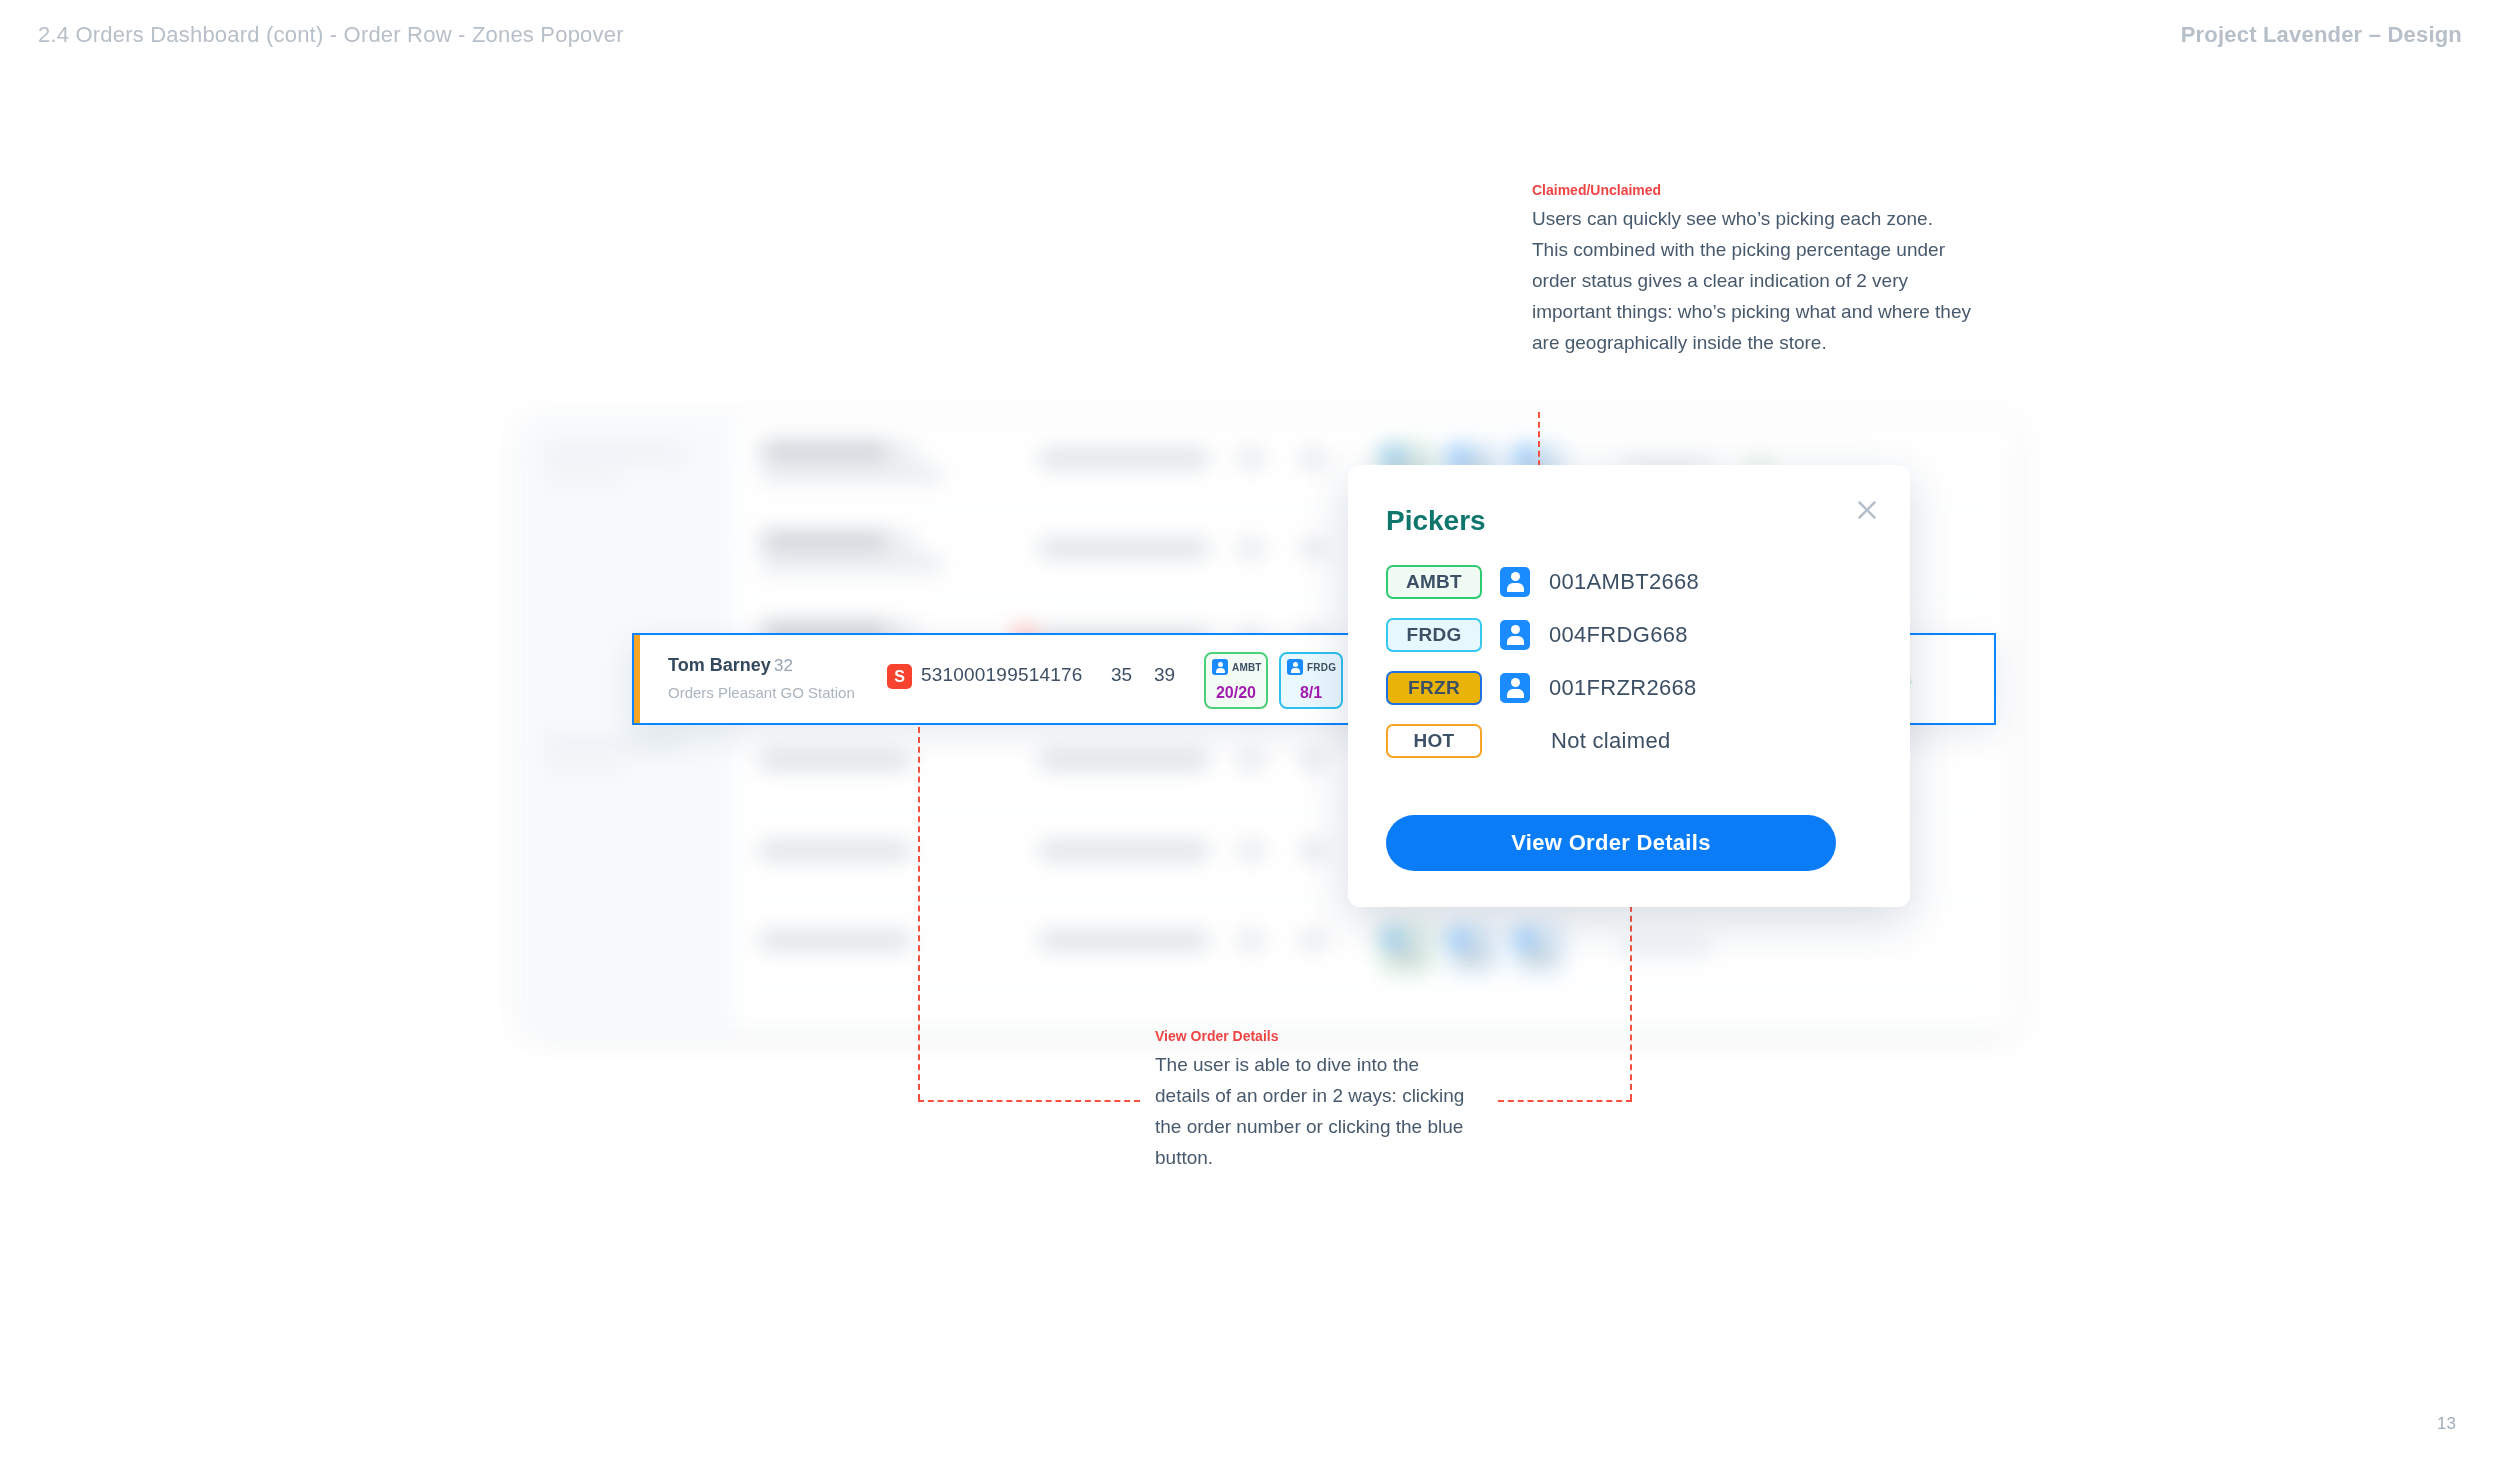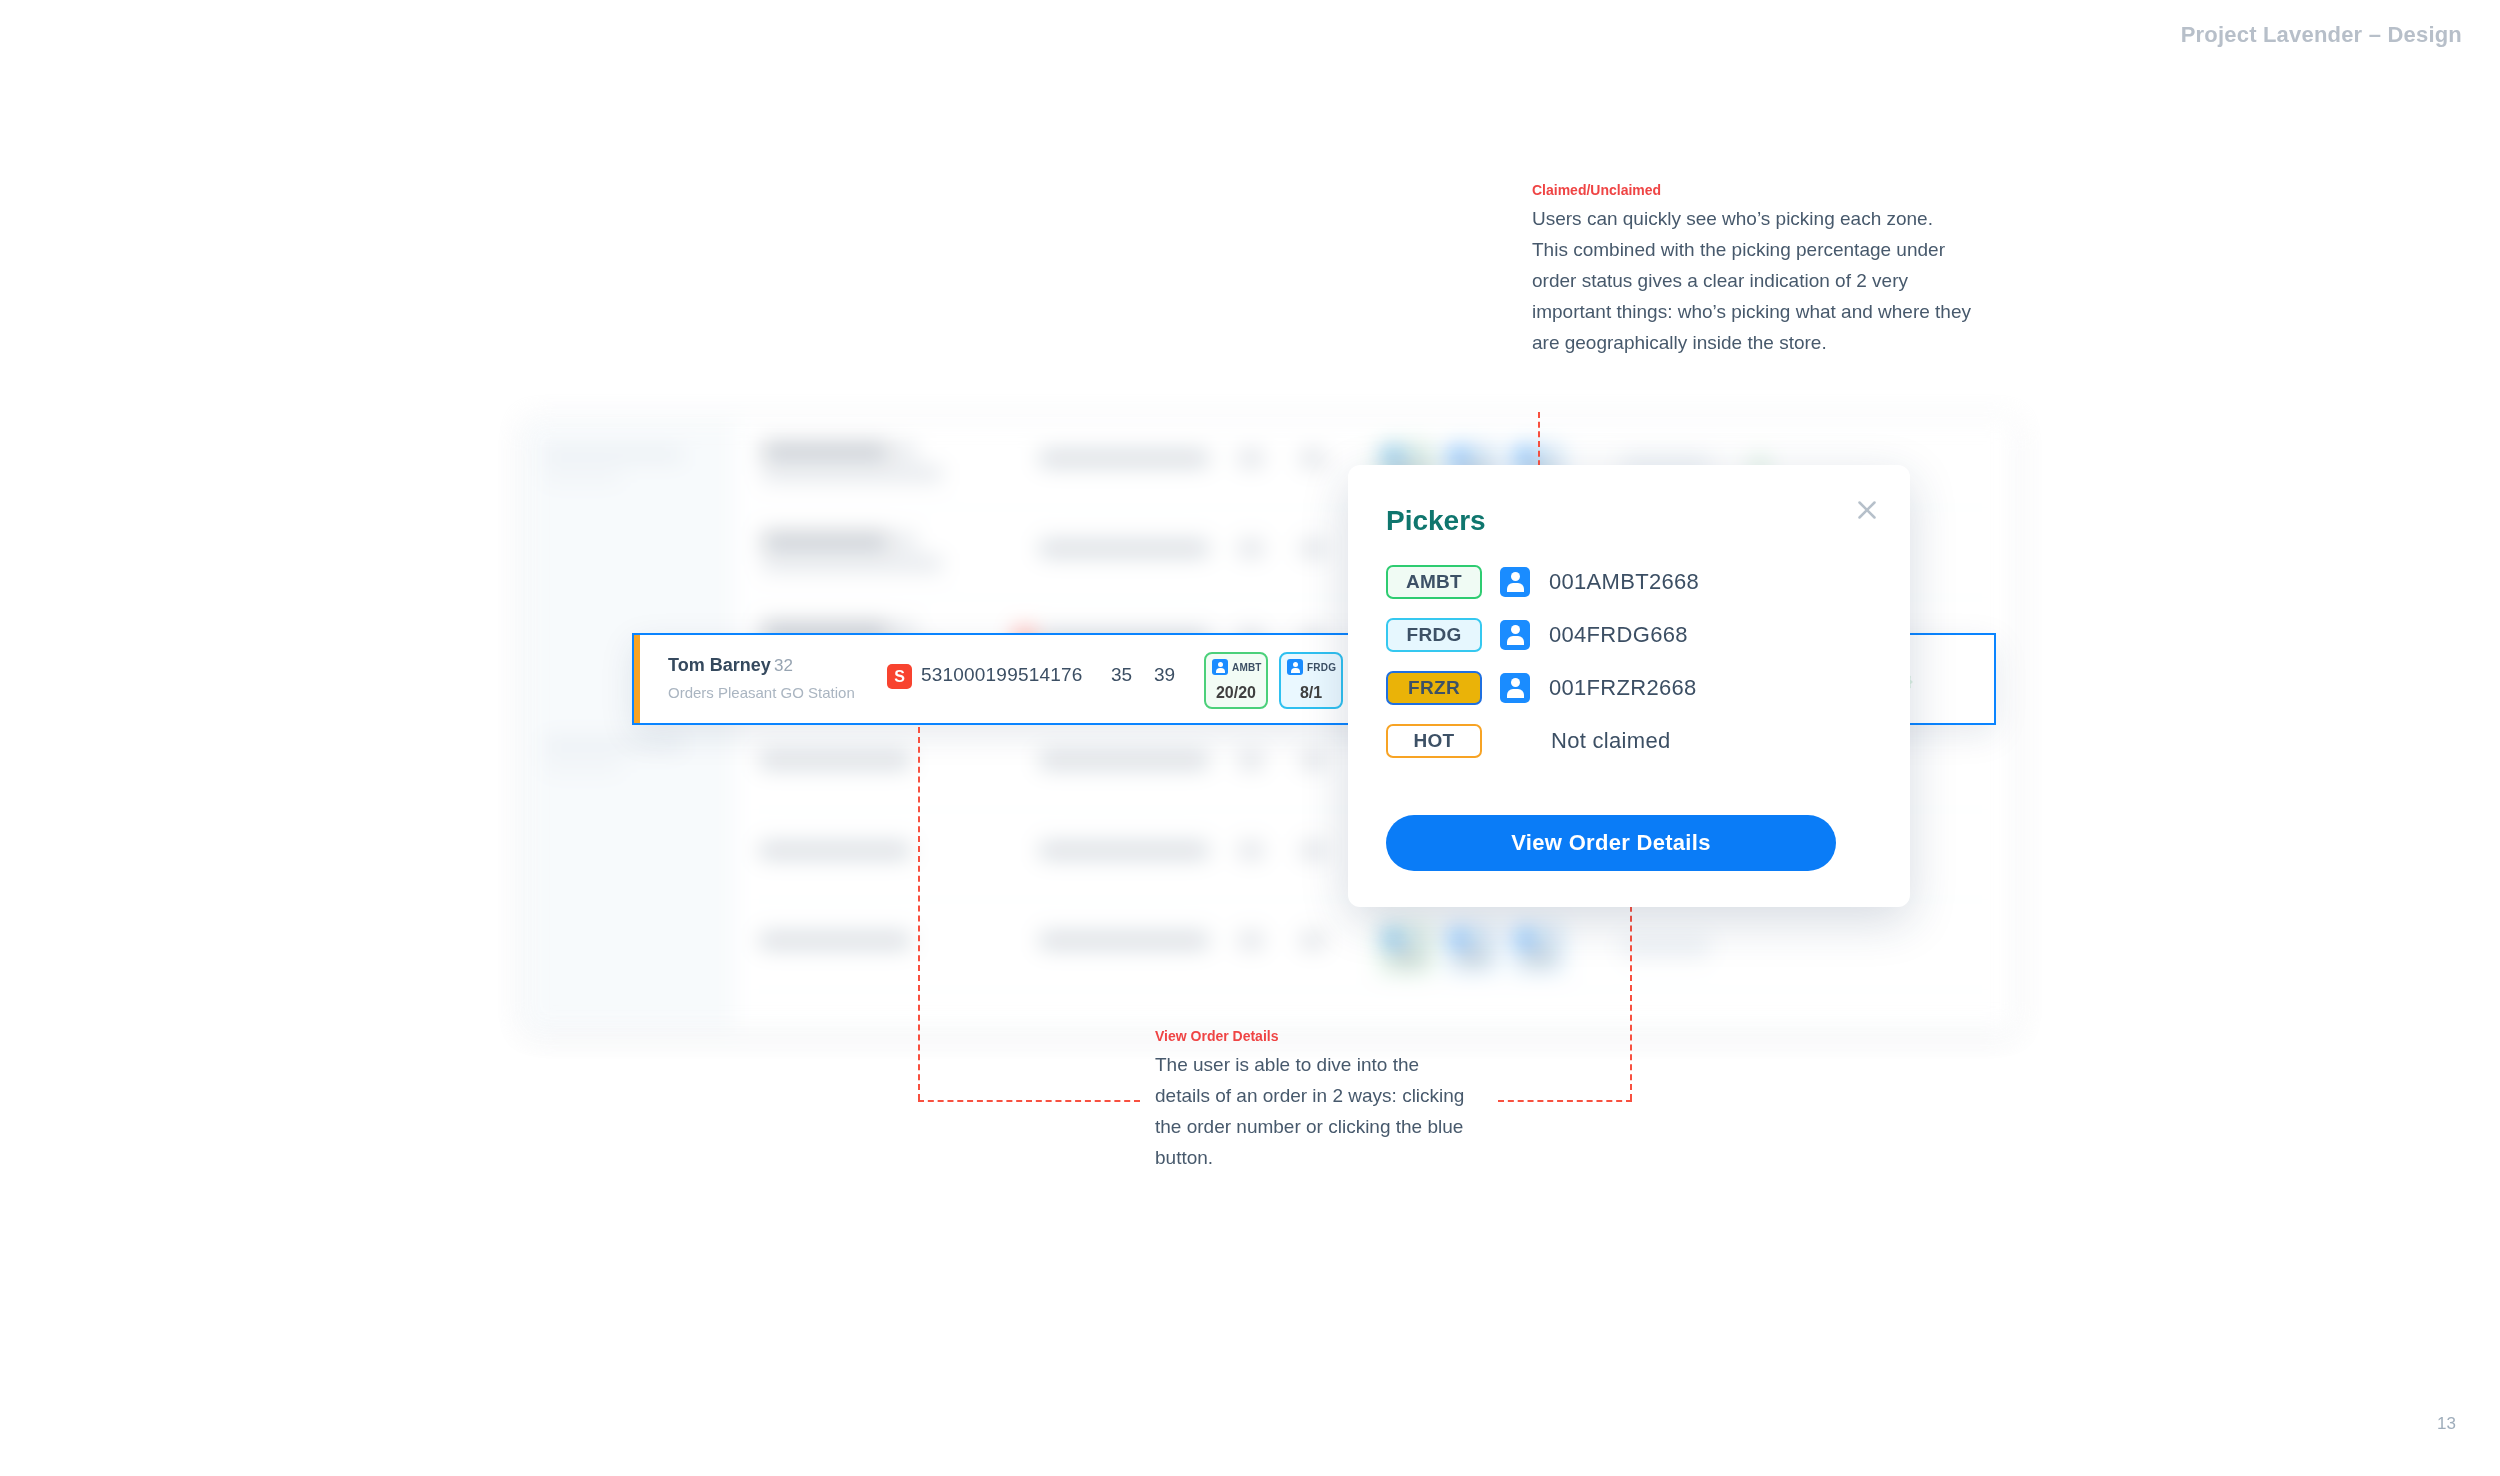--- a/index.html
+++ b/index.html
@@ -110,21 +110,21 @@
   }
   .zchip.cyan { border-color:#2fc0f0; background:#eaf8ff; }
   .zchip .zhead { position:absolute; left:6px; top:5px; display:flex; align-items:center; gap:4px; }
   .zchip .zicon {
     width: 16px; height: 16px; border-radius: 3px; background:#1a8cff;
     position: relative;
   }
   .zchip .zicon::before{ content:""; position:absolute; left:5.5px; top:2.5px; width:5px; height:5px; border-radius:50%; background:#fff;}
   .zchip .zicon::after{ content:""; position:absolute; left:3.5px; top:8.5px; width:9px; height:5px; border-radius:4px 4px 0 0; background:#fff;}
   .zchip .zlbl { font-size: 10px; font-weight: 700; color:#3c4f64; letter-spacing:.2px; }
-  .zchip .zval { position:absolute; left:0; right:0; bottom:5px; text-align:center; font-size:16px; font-weight:700; color:#404040;}
+  .zchip .zval { position:absolute; left:0; right:0; bottom:5px; text-align:center; font-size:16px; font-weight:700; color:#a21caf;}
   .or-verified {
     position: absolute; right: 80px; top: 34px;
     width: 26px; height: 26px; opacity:.55;
   }
 
   
   .popover {
     position: absolute; left: 1348px; top: 465px; width: 562px; height: 442px;
     background: #ffffff; border-radius: 12px;
     box-shadow: 0 14px 48px rgba(28,54,92,.18);
@@ -177,20 +177,21 @@
   
   .lead { position: absolute; z-index: 10; }
   .lead.v { border-left: 2px dashed #f8503f; }
   .lead.h { border-top: 2px dashed #f8503f; }
 </style>
 </head>
 <body>
 
 <div id="stage">
 
+  <div class="slide-title">2.4 Orders Dashboard (cont) - Order Row - Zones Popover</div>
   <div class="slide-project">Project Lavender – Design</div>
   <div class="page-number">13</div>
 
   <div class="backdrop">
     <div class="bd-panel"></div>
     <div class="bd-sidebar">
       <div class="bd-sb-block" style="top:28px"></div>
       <div class="bd-sb-block s" style="top:52px"></div>
       <div class="bd-sb-block" style="top:318px"></div>
       <div class="bd-sb-block s" style="top:342px"></div>

